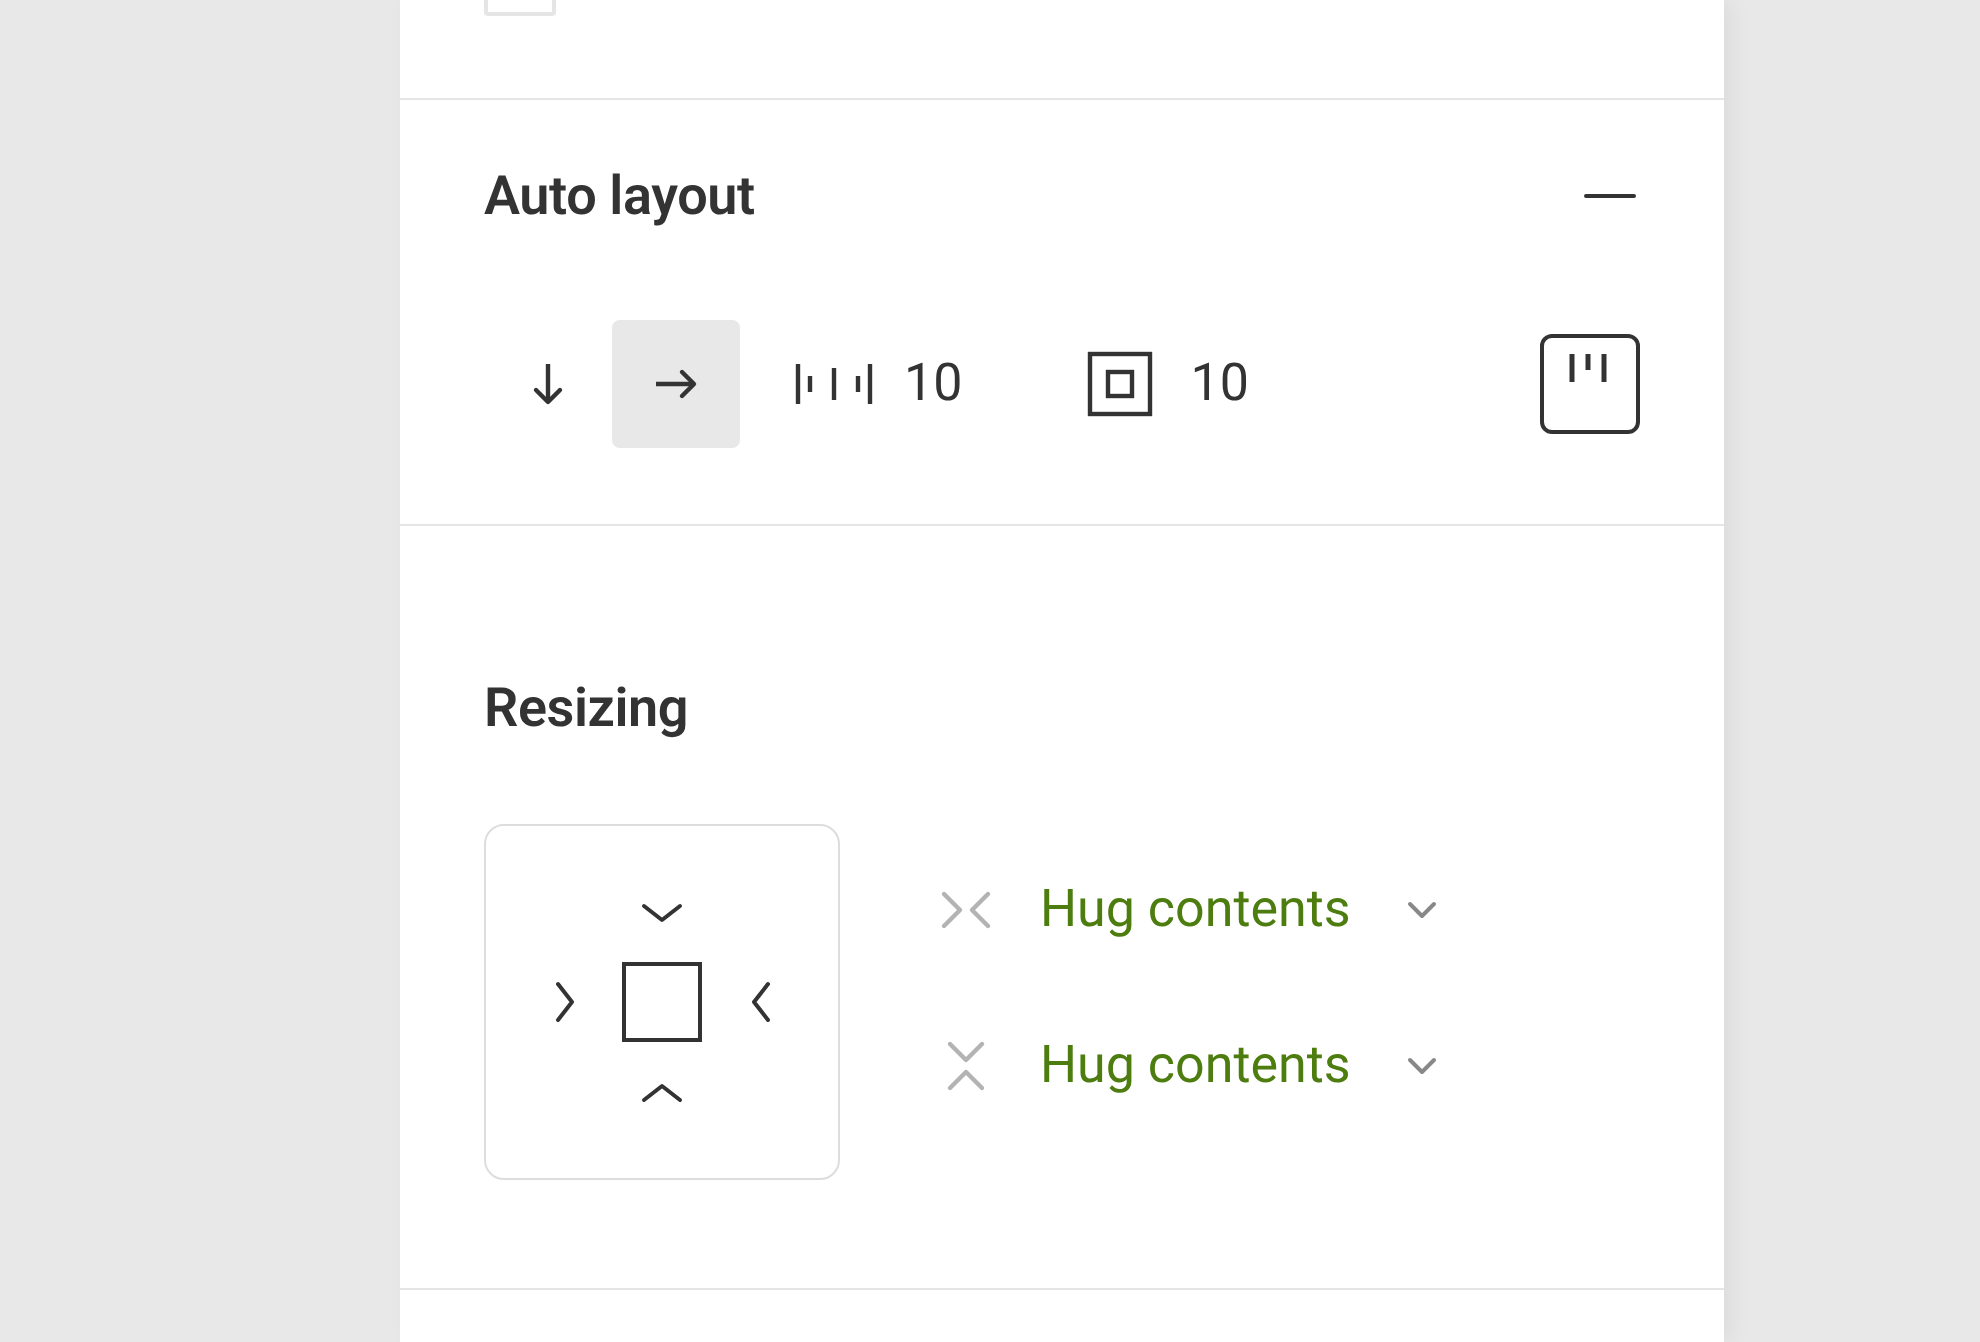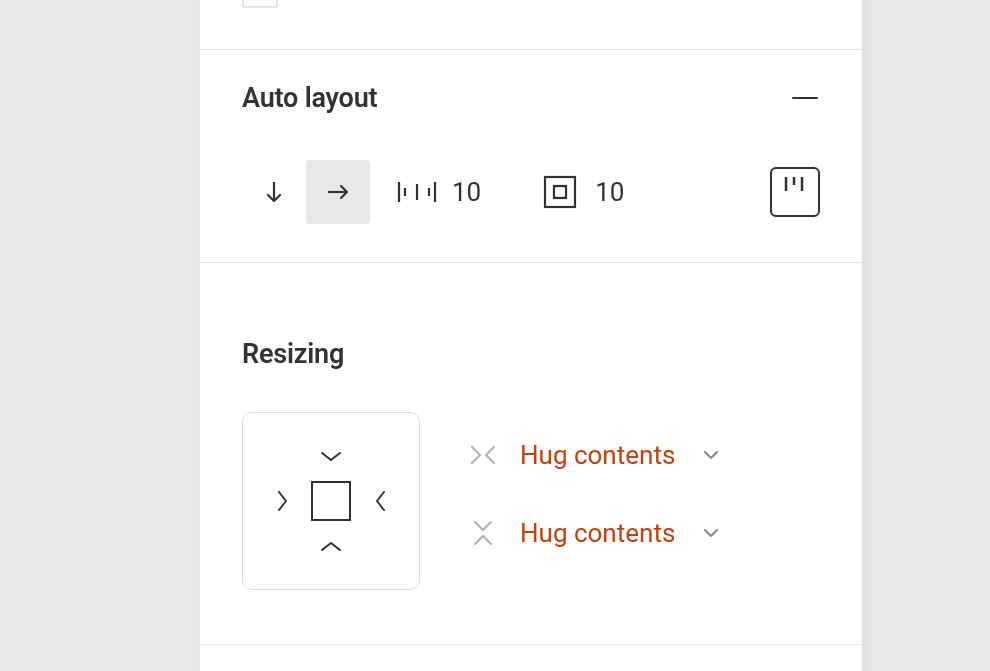--- a/index.html
+++ b/index.html
@@ -161,21 +161,21 @@
       padding-top: 28px;
     }
     .resizing-dropdown-row {
       display: flex;
       align-items: center;
       gap: 22px;
       cursor: pointer;
     }
     .dropdown-label {
       font-size: 26px;
-      color: #c2410c;
+      color: #4d7c0f;
       font-weight: 400;
     }
     .dropdown-chevron {
       margin-left: 4px;
     }
     .hug-icon {
       width: 30px;
       height: 30px;
       display: flex;
       align-items: center;

